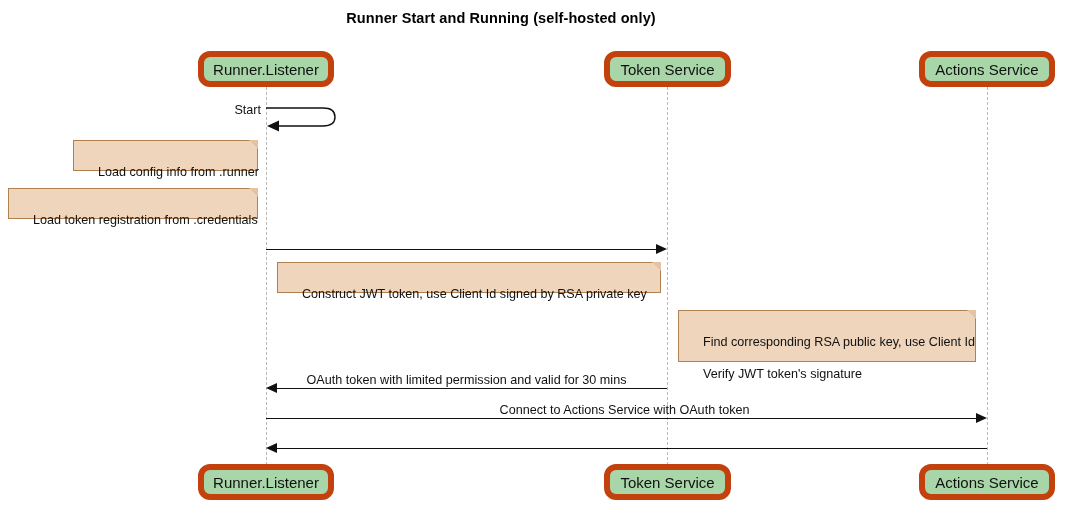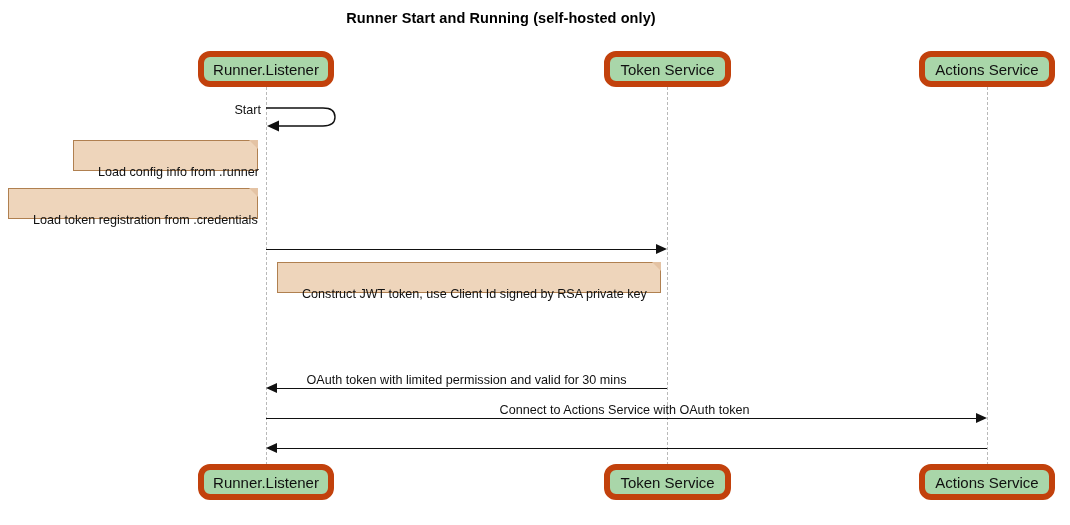--- a/index.html
+++ b/index.html
@@ -187,20 +187,26 @@
 
   <div class="msg-line" style="left:266px; top:249px; width:399px;"></div>
   <div class="arrowhead right" style="left:656px; top:244px;"></div>
 
   <div class="note" style="left:277px; top:262px; width:384px; height:31px;">
     <span>Construct JWT token, use Client Id signed by RSA private key</span>
     <span class="fold"></span>
     <span class="fold-edge"></span>
   </div>
 
+  <div class="note" style="left:678px; top:310px; width:298px; height:52px;">
+    <span>Find corresponding RSA public key, use Client Id</span><br>
+    <span>Verify JWT token's signature</span>
+    <span class="fold"></span>
+    <span class="fold-edge"></span>
+  </div>
 
   <div class="msg-label" style="left:266px; top:373px; width:401px;">OAuth token with limited permission and valid for 30 mins</div>
   <div class="msg-line" style="left:268px; top:388px; width:399px;"></div>
   <div class="arrowhead left" style="left:266px; top:383px;"></div>
 
   <div class="msg-label" style="left:264px; top:403px; width:721px;">Connect to Actions Service with OAuth token</div>
   <div class="msg-line" style="left:266px; top:418px; width:719px;"></div>
   <div class="arrowhead right" style="left:976px; top:413px;"></div>
 
   <div class="msg-line" style="left:268px; top:448px; width:719px;"></div>

